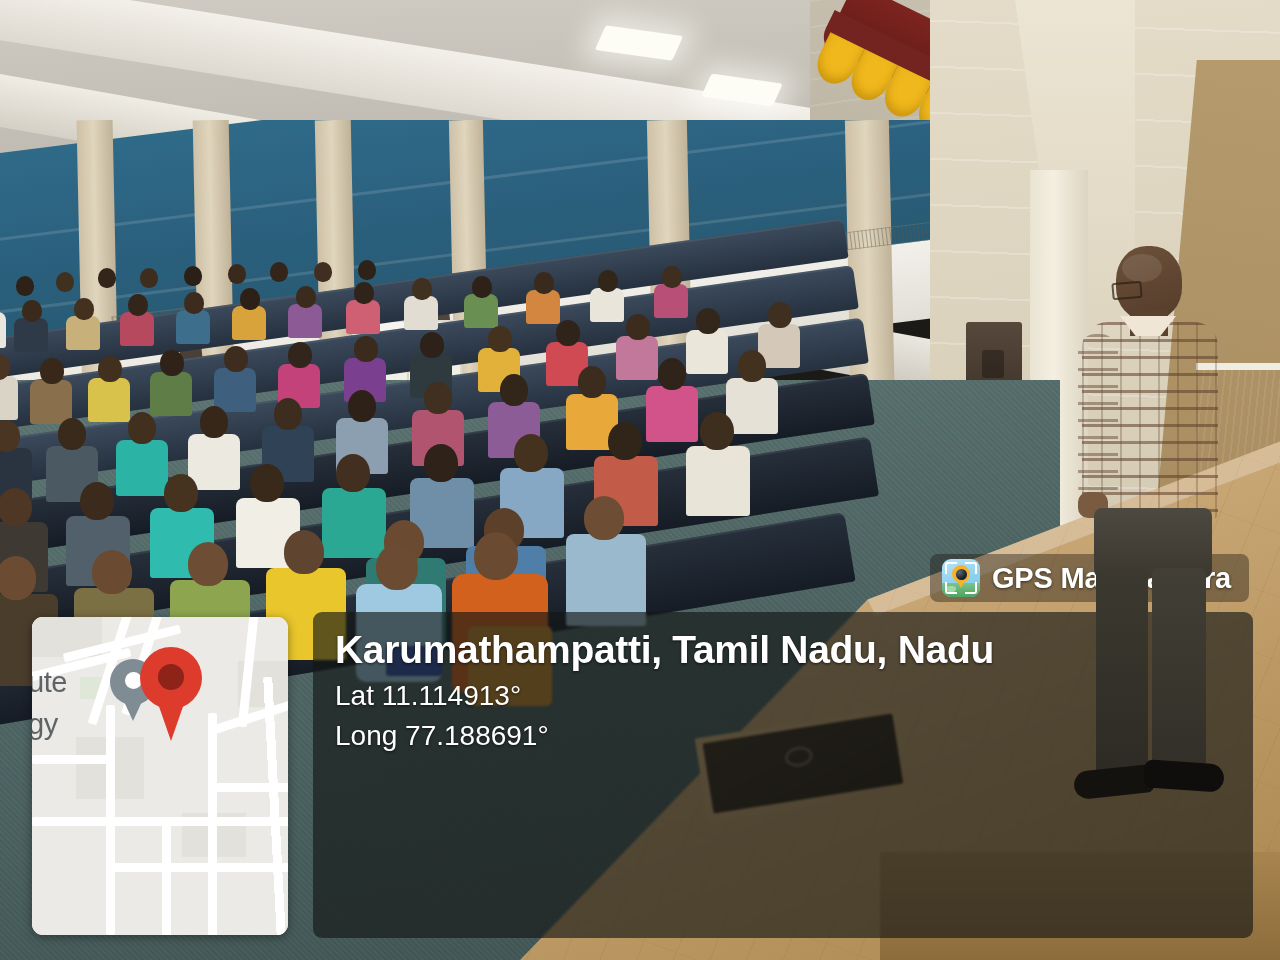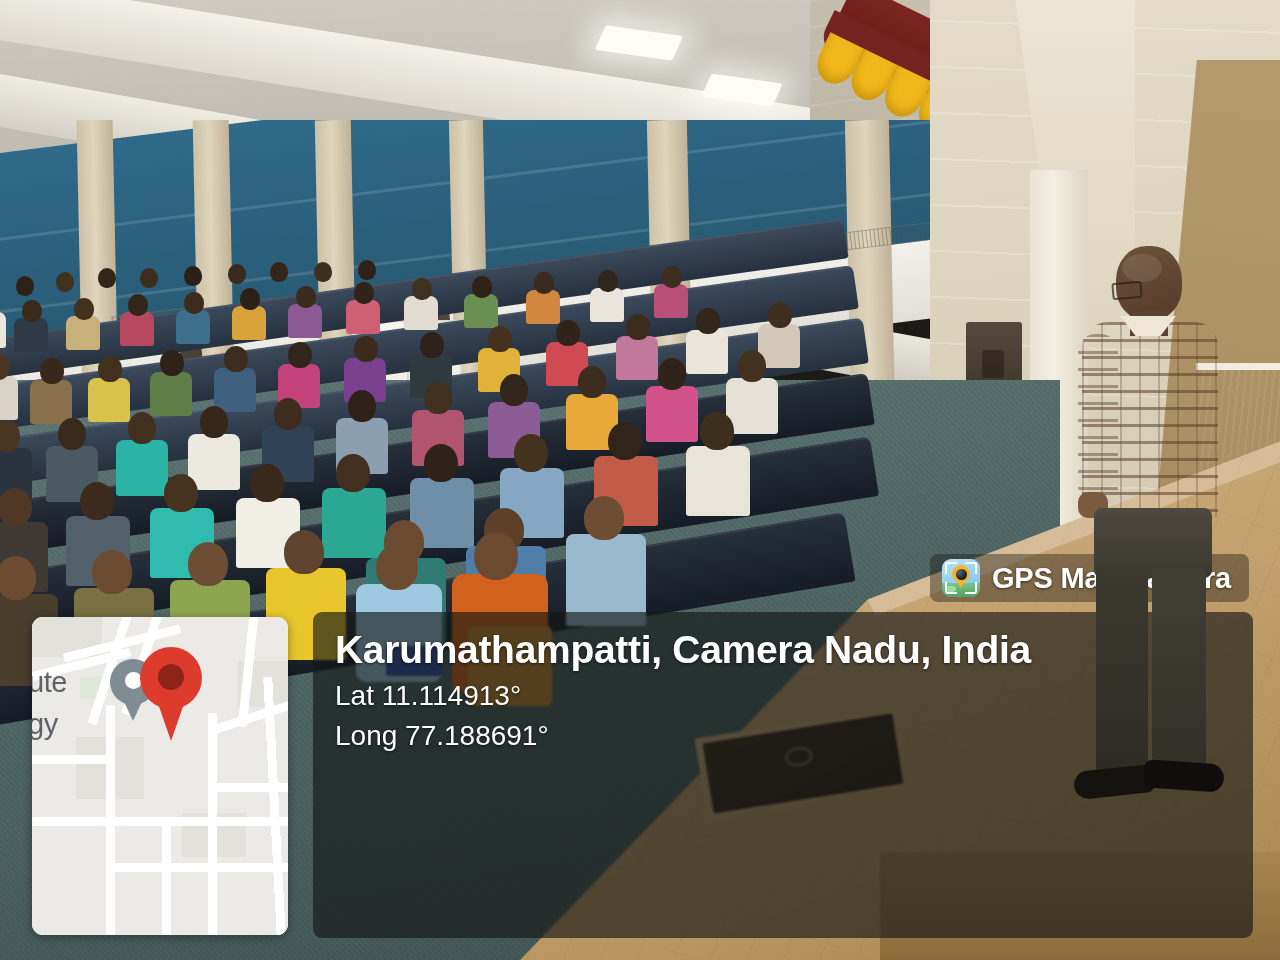--- a/index.html
+++ b/index.html
@@ -504,21 +504,21 @@
         <div class="corner c2"></div>
       <div class="corner c3"></div>
         <div class="corner c4"></div>
     </div>
     <div class="blabel">GPS Map Camera</div>
   </div>
 
   <div class="ov-panel"></div>
 
   <div class="ov-text">
-    <p class="ov-title">Karumathampatti, Camera Nadu, India</p>
+    <p class="ov-title">Karumathampatti, Tamil Nadu, Nadu</p>
     <p class="ov-line">Lat 11.114913°</p>
     <p class="ov-line">Long 77.188691°</p>
   </div>
 
   <div class="mapcard">
     <div class="mapbg">
 
       <div class="blk" style="left:0px;top:0px;width:70px;height:40px;"></div>
       <div class="blk" style="left:44px;top:120px;width:68px;height:62px;"></div>
       <div class="blk" style="left:150px;top:196px;width:64px;height:44px;"></div>

